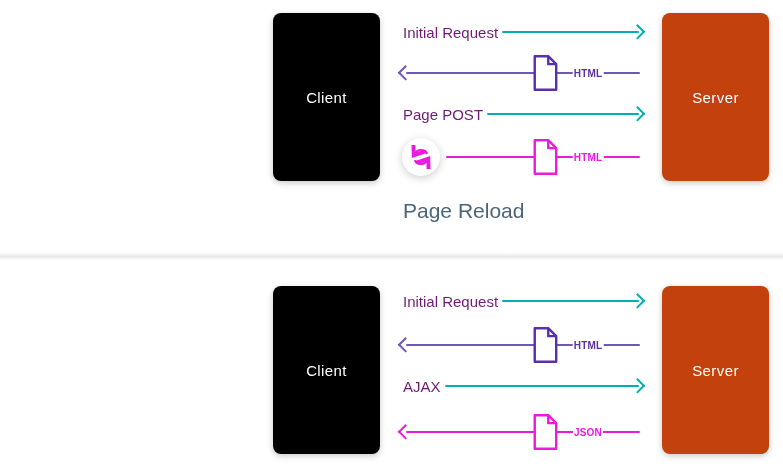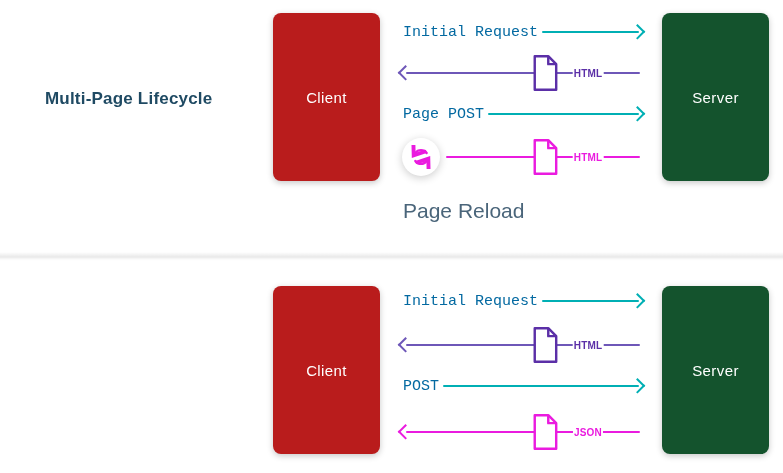--- a/index.html
+++ b/index.html
@@ -7,24 +7,24 @@
     position:relative;width:783px;height:473px;background:#fff;
     font-family:"Liberation Sans",sans-serif;overflow:hidden;
   }
   .title{position:absolute;font-size:17px;font-weight:700;color:#1f4a63;letter-spacing:.2px;white-space:nowrap;}
   .box{
     position:absolute;width:107px;height:168px;border-radius:8px;
     display:flex;align-items:center;justify-content:center;
     color:#fff;font-size:15px;letter-spacing:.4px;
     box-shadow:0 2px 6px rgba(0,0,0,.22);
   }
-  .box.client{background:#b91c1c;}
-  .box.server{background:#14532d;}
+  .box.client{background:#000000;}
+  .box.server{background:#c2410c;}
   .row{position:absolute;height:20px;display:flex;align-items:center;}
-  .row .lbl{font-size:15px;font-weight:500;color:#0369a1;white-space:nowrap;margin-right:4px;font-family:Liberation Mono, monospace;}
+  .row .lbl{font-size:15px;font-weight:500;color:#701a75;white-space:nowrap;margin-right:4px;}
   .arrow{position:relative;flex:1;height:100%;}
   .leftrow{position:absolute;height:44px;}
   .arrowfull{position:absolute;left:0;right:0;top:0;bottom:0;}
   .line{position:absolute;top:50%;height:2.4px;margin-top:-1.2px;background:currentColor;border-radius:2px;}
   .arrow .line{left:0;right:4px;}
   .arrowfull .line{left:6px;right:2px;}
   .arrowfull.noHead .line{left:46px;}
   .chev{position:absolute;width:9px;height:9px;top:50%;}
   .chev.r{right:0;border-top:2.5px solid;border-right:2.5px solid;transform:translateY(-52%) rotate(45deg);}
   .chev.l{left:0;border-top:2.5px solid;border-left:2.5px solid;transform:translateY(-52%) rotate(-45deg);}
@@ -46,21 +46,20 @@
   }
   .caption{position:absolute;font-size:21px;font-weight:500;color:#4a657a;white-space:nowrap;}
   .divider{position:absolute;left:0;right:0;top:252px;height:9px;
     background:linear-gradient(to bottom,rgba(0,0,0,0),rgba(0,0,0,.085) 55%,rgba(0,0,0,.02) 80%,rgba(0,0,0,0));}
 </style>
 </head>
 <body>
 
 <div id="app">
 
-  <div class="title" style="left:45px;top:89px;">Multi-Page Lifecycle</div>
 
   <div class="box client" style="left:273px;top:13px;">
     <span>Client</span>
   </div>
   <div class="box server" style="left:662px;top:13px;">
     <span>Server</span>
   </div>
 
   <div class="row teal" style="left:403px;top:22px;width:240px;">
     <span class="lbl">Initial Request</span>
@@ -144,21 +143,21 @@
     <span class="doc purpleDoc">
       <svg width="28" height="38" viewBox="0 0 30 40" fill="none">
         <path d="M4 2 H18.5 L27 10.5 V38 H4 Z" fill="#fff" stroke="currentColor" stroke-width="2.6" stroke-linejoin="round"></path>
         <path d="M18.5 2 V10.5 H27" fill="none" stroke="currentColor" stroke-width="2.6" stroke-linejoin="round"></path>
       </svg>
       <span class="doclbl">HTML</span>
     </span>
   </div>
 
   <div class="row teal" style="left:403px;top:376px;width:240px;">
-    <span class="lbl">POST</span>
+    <span class="lbl">AJAX</span>
     <span class="arrow">
         <span class="line"></span>
         <span class="chev r"></span>
       </span>
   </div>
 
   <div class="leftrow magenta" style="left:400px;top:410px;width:242px;text-align:center;">
     <span class="arrowfull">
         <span class="line"></span>
         <span class="chev l"></span>

